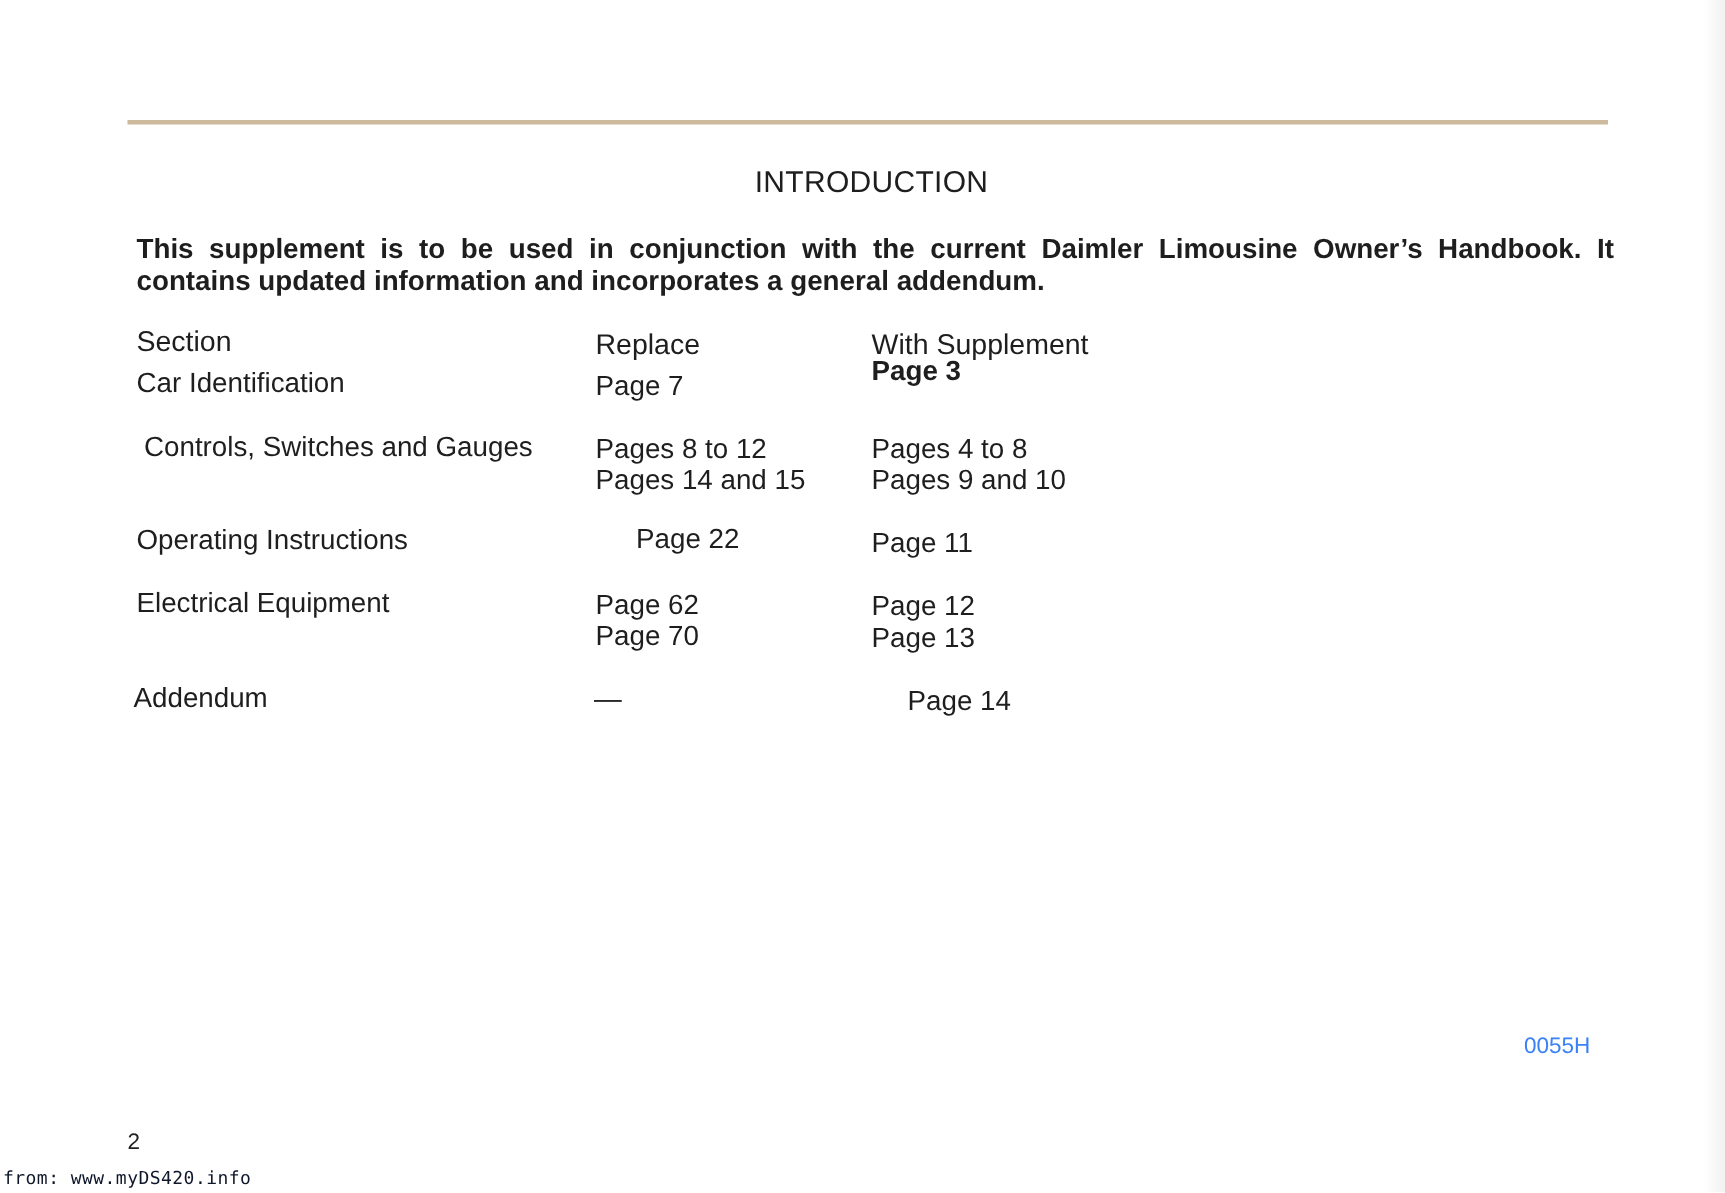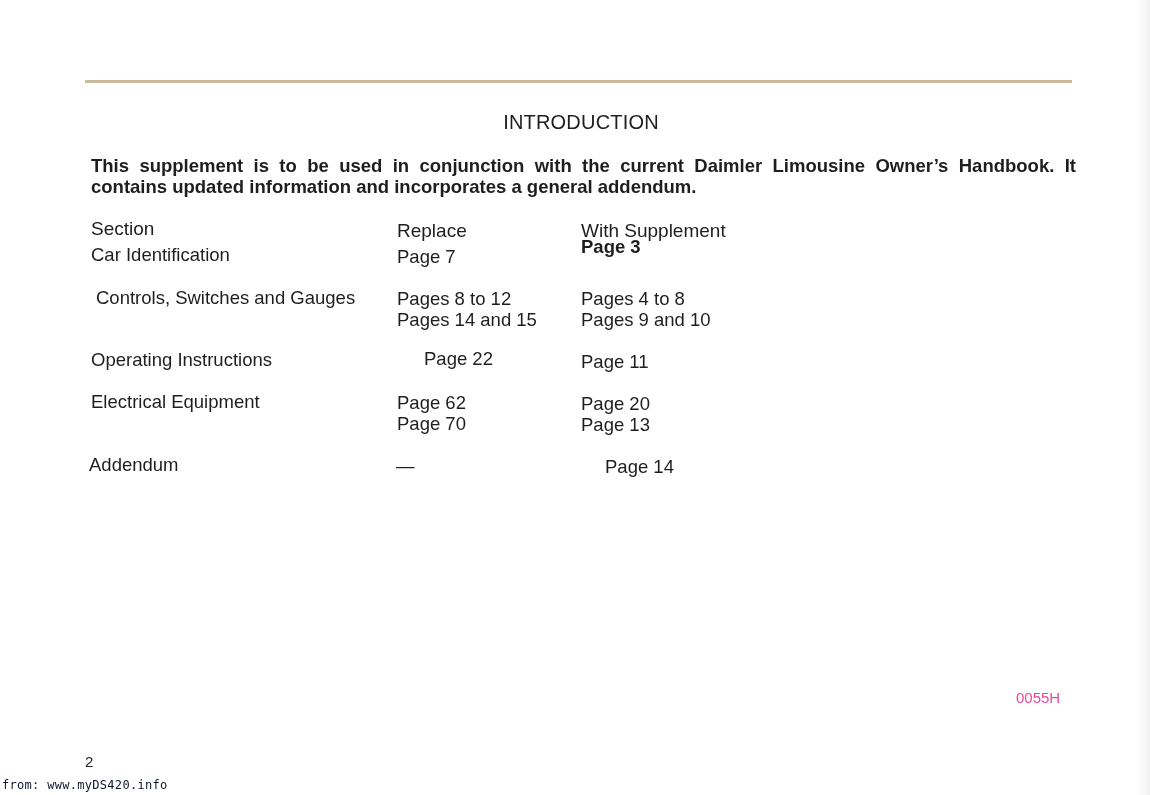--- a/index.html
+++ b/index.html
@@ -65,21 +65,21 @@
       white-space: nowrap;
     }
     .hdr {
       font-size: 19px;
     }
     .code {
       position: absolute;
       left: 1016px;
       top: 689px;
       font-size: 15px;
-      color: #ec4899;
+      color: #3b82f6;
     }
     .pagenum {
       position: absolute;
       left: 85px;
       top: 753px;
       font-size: 15px;
       color: #222;
     }
     .source {
       position: absolute;
@@ -118,21 +118,21 @@
   <div class="cell" style="left:581px; top:288px;">Pages 4 to 8</div>
   <div class="cell" style="left:581px; top:309px;">Pages 9 and 10</div>
 
   <div class="cell" style="left:91px; top:349px;">Operating Instructions</div>
   <div class="cell" style="left:397px; top:348px;margin-left:27px;">Page 22</div>
   <div class="cell" style="left:581px; top:351px;">Page 11</div>
 
   <div class="cell" style="left:91px; top:391px;">Electrical Equipment</div>
   <div class="cell" style="left:397px; top:392px;">Page 62</div>
   <div class="cell" style="left:397px; top:413px;">Page 70</div>
-  <div class="cell" style="left:581px; top:393px;">Page 20</div>
+  <div class="cell" style="left:581px; top:393px;">Page 12</div>
   <div class="cell" style="left:581px; top:414px;">Page 13</div>
 
   <div class="cell" style="left:89px; top:454px;">Addendum</div>
   <div class="cell" style="left:396px; top:455px;">—</div>
   <div class="cell" style="left:580px; top:456px;margin-left:25px;">Page 14</div>
 </div>
 
 <div class="code">0055H</div>
 
 <div class="pagenum">2</div>

